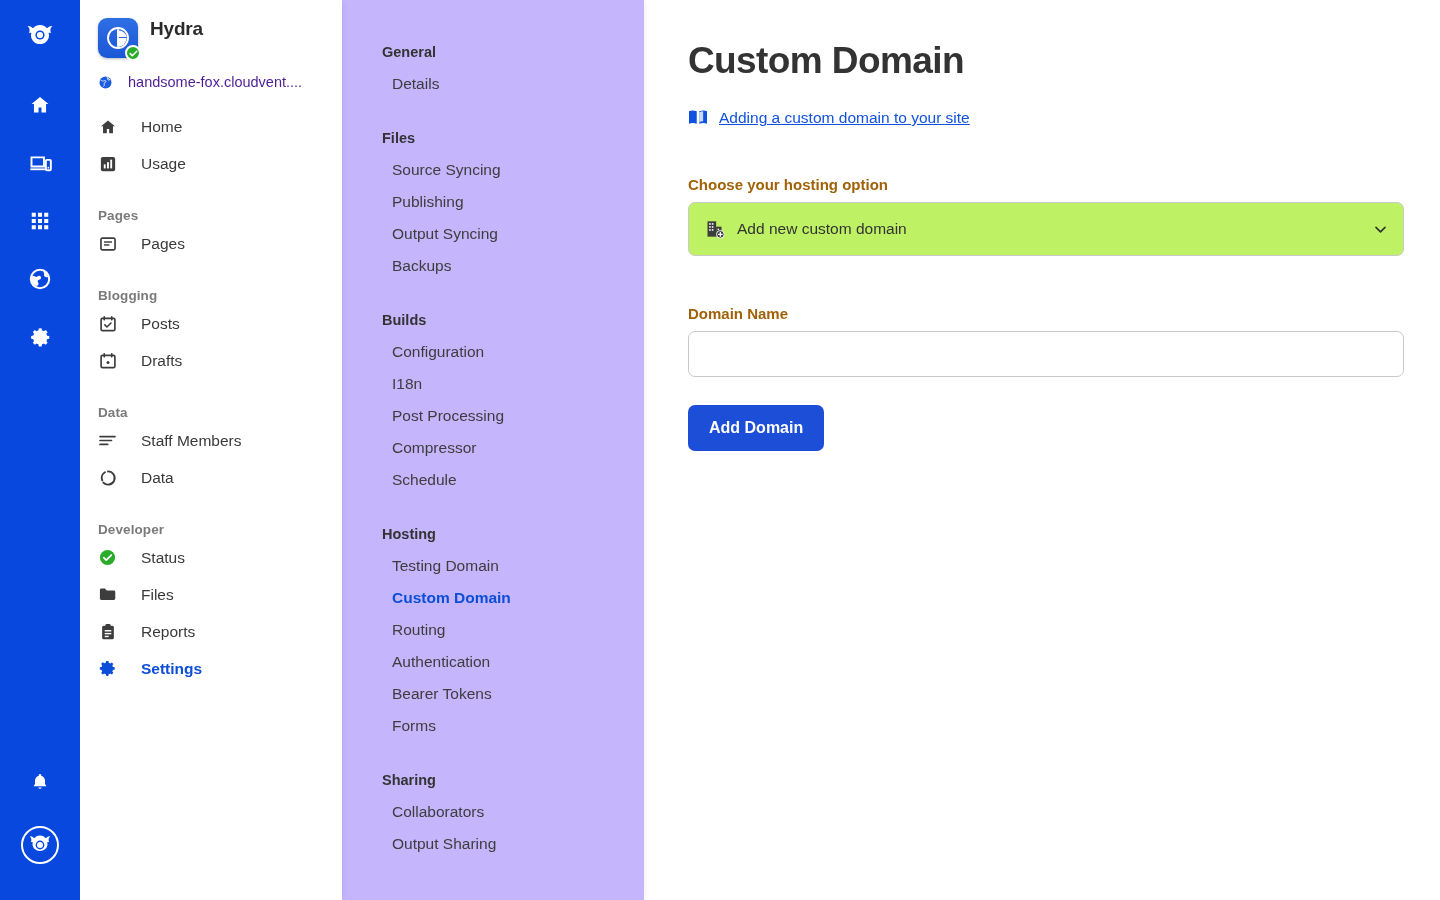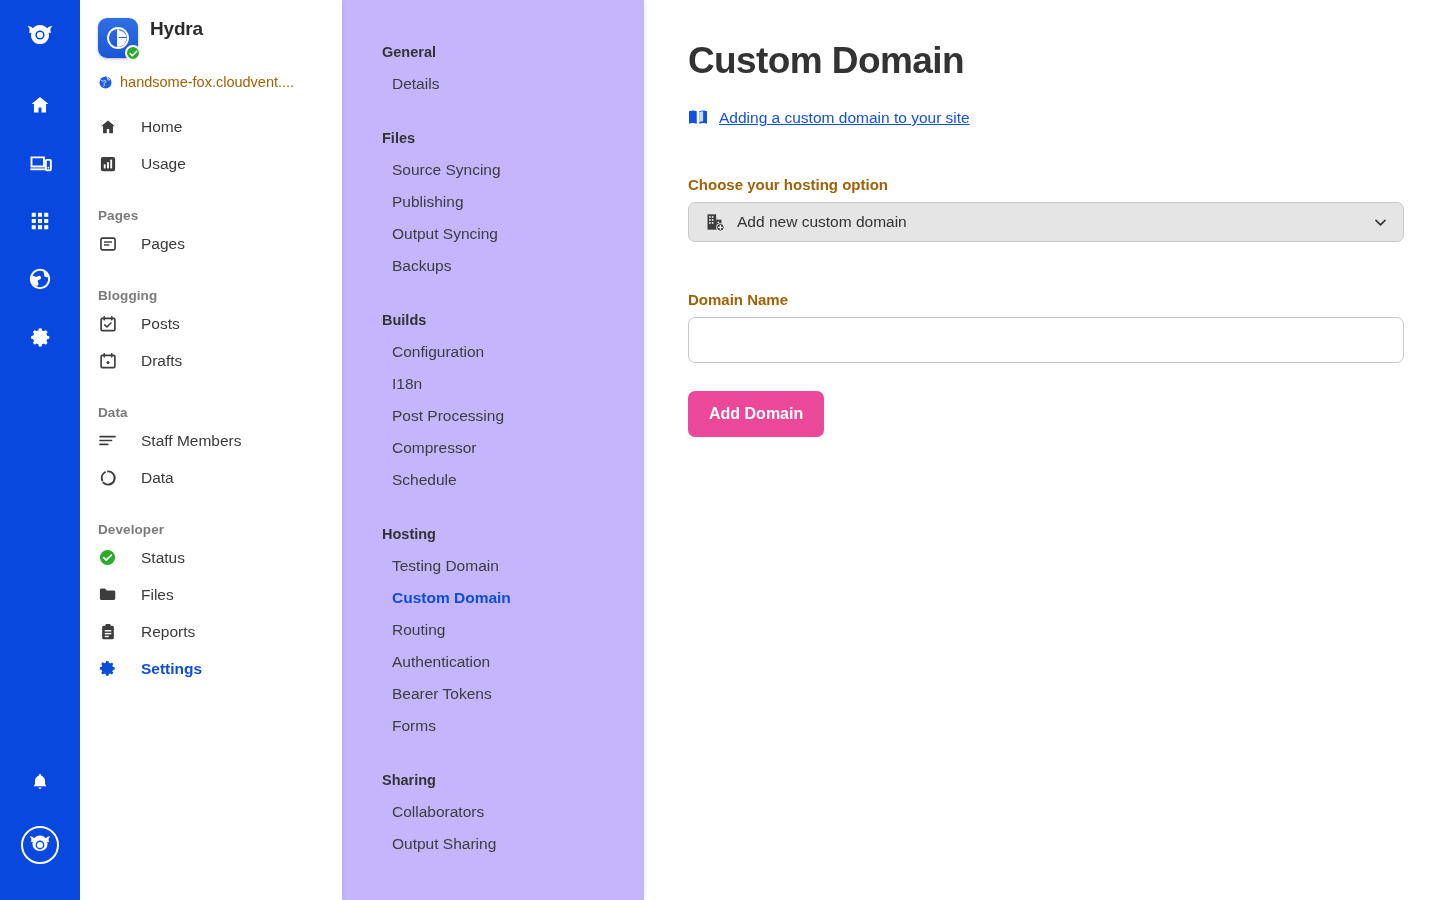--- a/index.html
+++ b/index.html
@@ -50,23 +50,23 @@
   }
   .app-badge {
     position: absolute; right: -3px; bottom: -3px;
     width: 16px; height: 16px; border-radius: 50%;
     background: #2aac2a; border: 2px solid #ffffff;
     display: flex; align-items: center; justify-content: center;
   }
   .site-title { font-size: 19px; font-weight: bold; color: #2b2b2b; letter-spacing: -0.2px; }
 
   .site-url {
-    display: flex; align-items: center; gap: 7px;
+    display: flex; align-items: center; gap: 15px;
     padding: 16px 16px 0 18px;
-    color: #a16207; font-size: 14.5px;
+    color: #4c1d95; font-size: 14.5px;
     white-space: nowrap; overflow: hidden; cursor: pointer;
   }
   .site-url span.u { overflow: hidden; text-overflow: clip; }
 
   .nav-group-label {
     font-size: 13.5px; font-weight: bold; color: #7a7a7a;
     padding: 0 18px; margin-top: 26px; margin-bottom: 2px;
     letter-spacing: 0.1px;
   }
   .nav-row {
@@ -99,34 +99,34 @@
   .sitem.active { color: #0d4ed8; font-weight: bold; }
 
   
   .main { flex: 1 1 auto; background: #ffffff; padding: 40px 0 0 44px; position: relative; z-index: 1; }
   .page-title { font-size: 37px; font-weight: bold; color: #333333; margin: 0 0 0 0; letter-spacing: -0.6px; }
   .doc-link-row { display: flex; gap: 11px; margin-top: 27px; }
   .doc-link { color: #1151e0; font-size: 15.5px; text-decoration: underline; cursor: pointer; }
 
   .field-label { font-size: 15px; font-weight: bold; color: #a16207; margin-top: 49px; margin-bottom: 9px; }
   .select-box {
-    width: 716px; height: 40px; border: 1px solid #c9c9c9; border-radius: 7px;
+    width: 716px; height: 54px; border: 1px solid #c9c9c9; border-radius: 7px;
     display: flex; align-items: center; padding: 0 14px 0 16px; cursor: pointer;
-    background: #e5e5e5;
+    background: #bef264;
   }
   .select-box .sel-ico { flex: 0 0 20px; margin-right: 12px; display:flex; }
   .select-box .sel-val { flex: 1 1 auto; font-size: 15.5px; color: #333333; }
   .input-box {
     width: 716px; height: 46px; border: 1px solid #c9c9c9; border-radius: 7px;
     font-size: 15.5px; color: #333; padding: 0 14px; font-family: "Liberation Sans", sans-serif;
     background: #ffffff; outline: none;
   }
   .primary-btn {
     margin-top: 28px;
-    background: #ec4899; color: #ffffff;
+    background: #1d4ed8; color: #ffffff;
     border: none; border-radius: 7px;
     font-family: "Liberation Sans", sans-serif;
     font-size: 16px; font-weight: bold;
     padding: 14px 21px; cursor: pointer;
   }
 </style>
 </head>
 <body>
 
 <div class="app">

